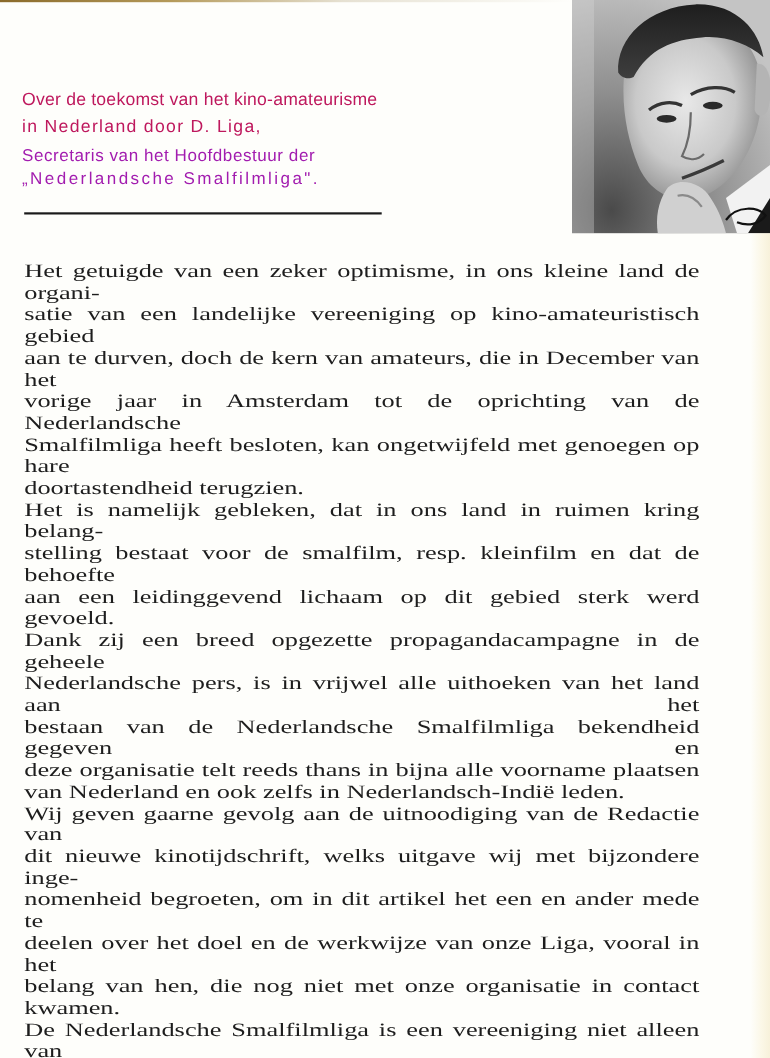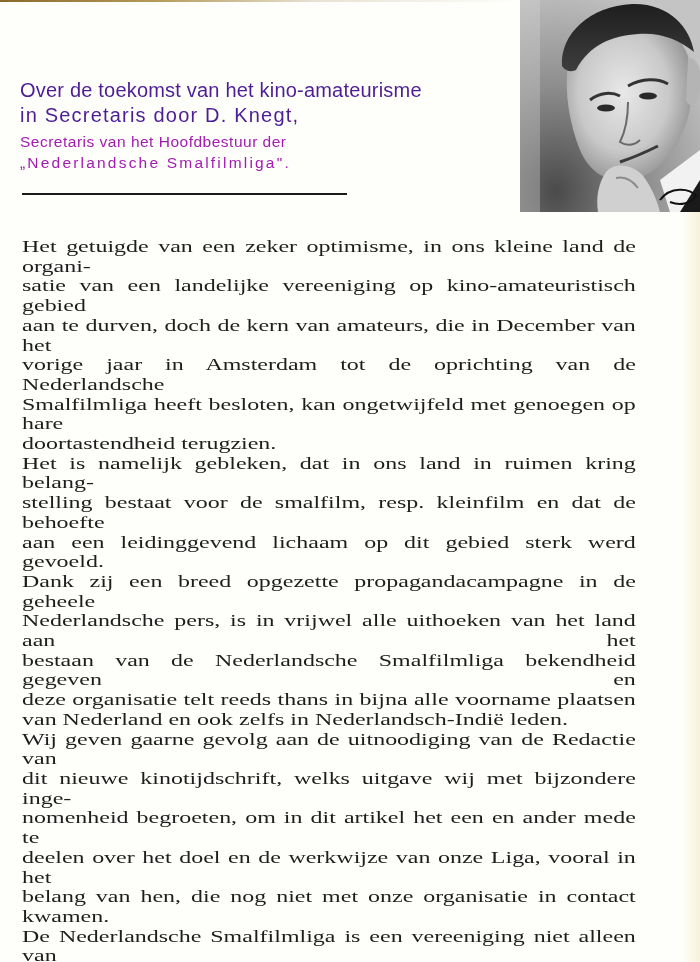--- a/index.html
+++ b/index.html
@@ -28,24 +28,24 @@
       background: linear-gradient(90deg, #fefefb 0%, #fbf7e6 60%, #f7f1da 100%);
     }
     .header {
       position: absolute;
       left: 20px;
       top: 78px;
       width: 480px;
     }
     .title {
       font-family: "Liberation Sans", sans-serif;
-      font-size: 20px;
+      font-size: 16px;
       line-height: 25px;
       letter-spacing: 0.2px;
-      color: #4c1d95;
+      color: #be185d;
       margin: 0;
       font-weight: normal;
     }
     .title .line2 {
       letter-spacing: 1.2px;
     }
     .subtitle {
       font-family: "Liberation Sans", sans-serif;
       font-size: 15.5px;
       line-height: 21px;
@@ -99,21 +99,21 @@
   </style>
 </head>
 <body>
 
 <div class="top-edge"></div>
 <div class="right-margin"></div>
 
 <div class="header">
   <h1 class="title">
     <span>Over de toekomst van het kino-amateurisme</span><br>
-    <span class="line2">in Secretaris door D. Knegt,</span>
+    <span class="line2">in Nederland door D. Liga,</span>
   </h1>
   <p class="subtitle">
     <span>Secretaris van het Hoofdbestuur der</span><br>
     <span class="line2">„Nederlandsche Smalfilmliga".</span>
   </p>
 </div>
 
 <div class="rule"></div>
 
 <div class="portrait" title="Black-and-white portrait photograph of D. Knegt, hand at chin">

